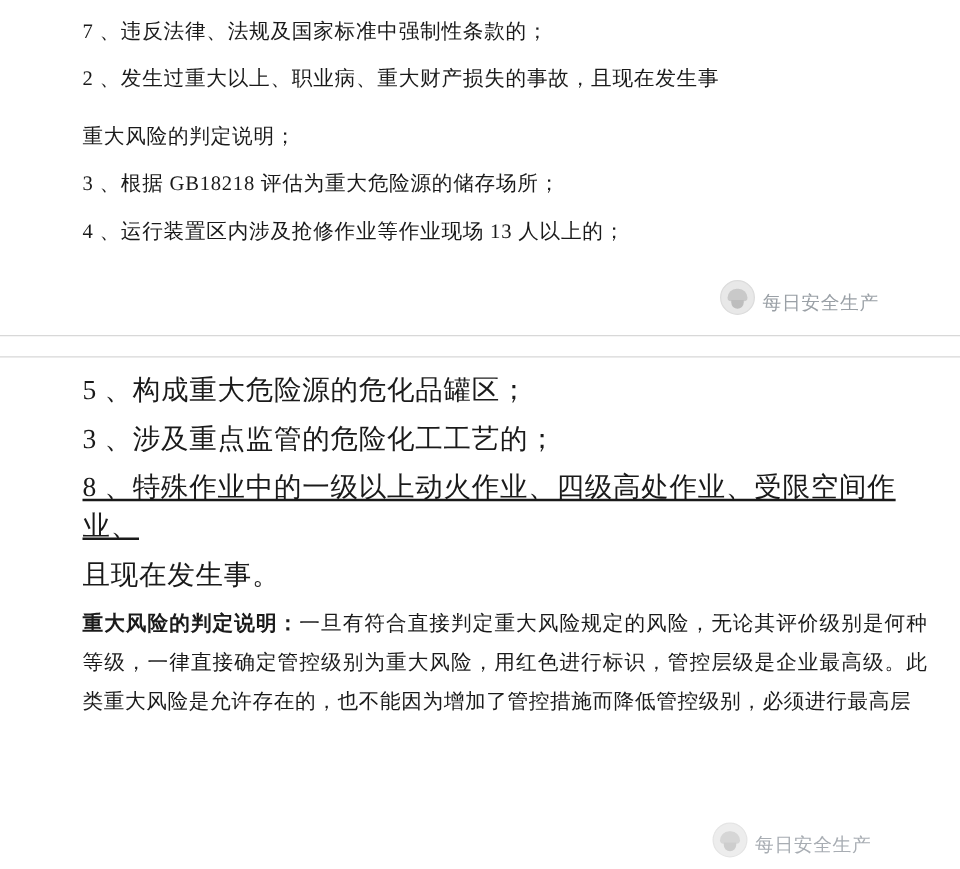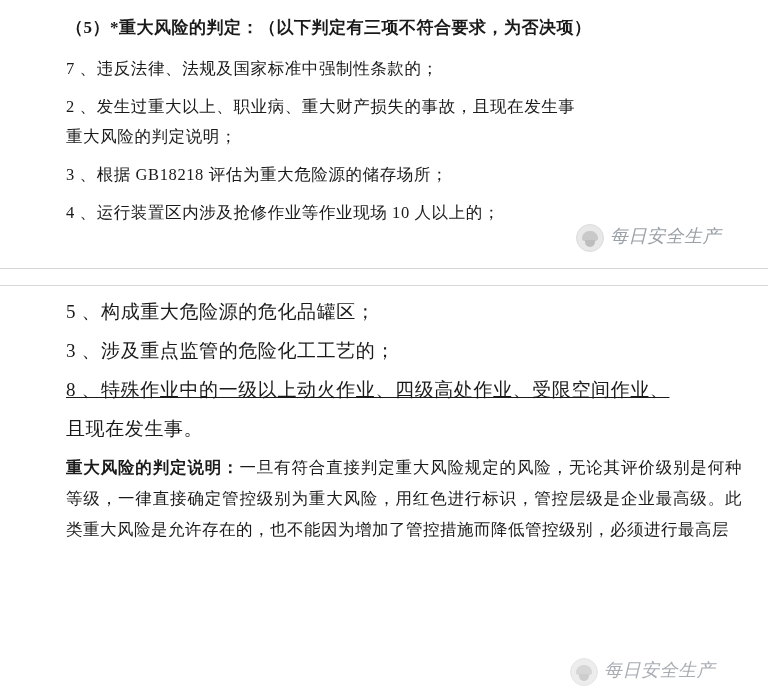--- a/index.html
+++ b/index.html
@@ -30,39 +30,39 @@
     margin: 4px 0 12px 0;
   }
   .line {
     font-size: 16.5px;
     line-height: 30px;
     letter-spacing: 0.6px;
     margin: 0 0 8px 0;
     white-space: pre-wrap;
   }
   .line.tight {
-    margin-bottom: 0;
+    margin-bottom: 16px;
   }
   .divider {
     position: absolute;
     left: 0;
     right: 0;
     height: 0;
     border-top: 1px solid #d8d8d8;
   }
   .divider.top-rule { top: 268px; }
   .divider.bottom-rule { top: 285px; }
   .block2 {
     position: absolute;
     left: 66px;
     right: 26px;
     top: 296px;
   }
   .para {
-    font-size: 19px;
+    font-size: 22px;
     line-height: 31px;
     letter-spacing: 0.6px;
     margin: 0 0 8px 0;
     white-space: pre-wrap;
   }
   .para.cont {
     margin-bottom: 8px;
     text-decoration: underline;
   }
   .explain {
@@ -73,28 +73,27 @@
     text-align: justify;
     text-justify: inter-ideograph;
   }
   .explain b { font-weight: bold; }
   .explain .body { font-weight: normal; }
 
   
   .wm {
     position: absolute;
     display: flex;
-    align-items: flex-start;
+    align-items: flex-end;
     gap: 6px;
     color: #9aa0a6;
-    font-size: 18px;
+    font-size: 15px;
     font-family: "Liberation Sans", sans-serif;
     letter-spacing: 0.5px;
     white-space: nowrap;
-    font-style: italic;
   }
   .wm-1 { left: 576px; top: 224px; }
   .wm-2 { left: 570px; top: 658px; }
   .wm-logo {
     width: 26px;
     height: 26px;
     border-radius: 50%;
     background: #e8e8e8;
     border: 1px solid #dcdcdc;
     position: relative;
@@ -118,27 +117,26 @@
     background: #bdbdbd;
   }
   .wm-2 .wm-logo { opacity: .75; }
   .wm-2 { color: #a8adb3; }
 </style>
 </head>
 <body>
 
 <div class="page">
 
-  <div class="heading">（5）*重大风险的判定：（以下判定有三项不符合要求，为否决项）</div>
 
   <div class="line">7 、违反法律、法规及国家标准中强制性条款的；</div>
   <div class="line tight">2 、发生过重大以上、职业病、重大财产损失的事故，且现在发生事</div>
   <div class="line">重大风险的判定说明；</div>
   <div class="line">3 、根据 GB18218 评估为重大危险源的储存场所；</div>
-  <div class="line">4 、运行装置区内涉及抢修作业等作业现场 10 人以上的；</div>
+  <div class="line">4 、运行装置区内涉及抢修作业等作业现场 13 人以上的；</div>
 
   <div class="divider top-rule"></div>
   <div class="divider bottom-rule"></div>
 
   <div class="block2">
     <div class="para">5 、构成重大危险源的危化品罐区；</div>
     <div class="para">3 、涉及重点监管的危险化工工艺的；</div>
     <div class="para cont">8 、特殊作业中的一级以上动火作业、四级高处作业、受限空间作业、</div>
     <div class="para">且现在发生事。</div>
 

